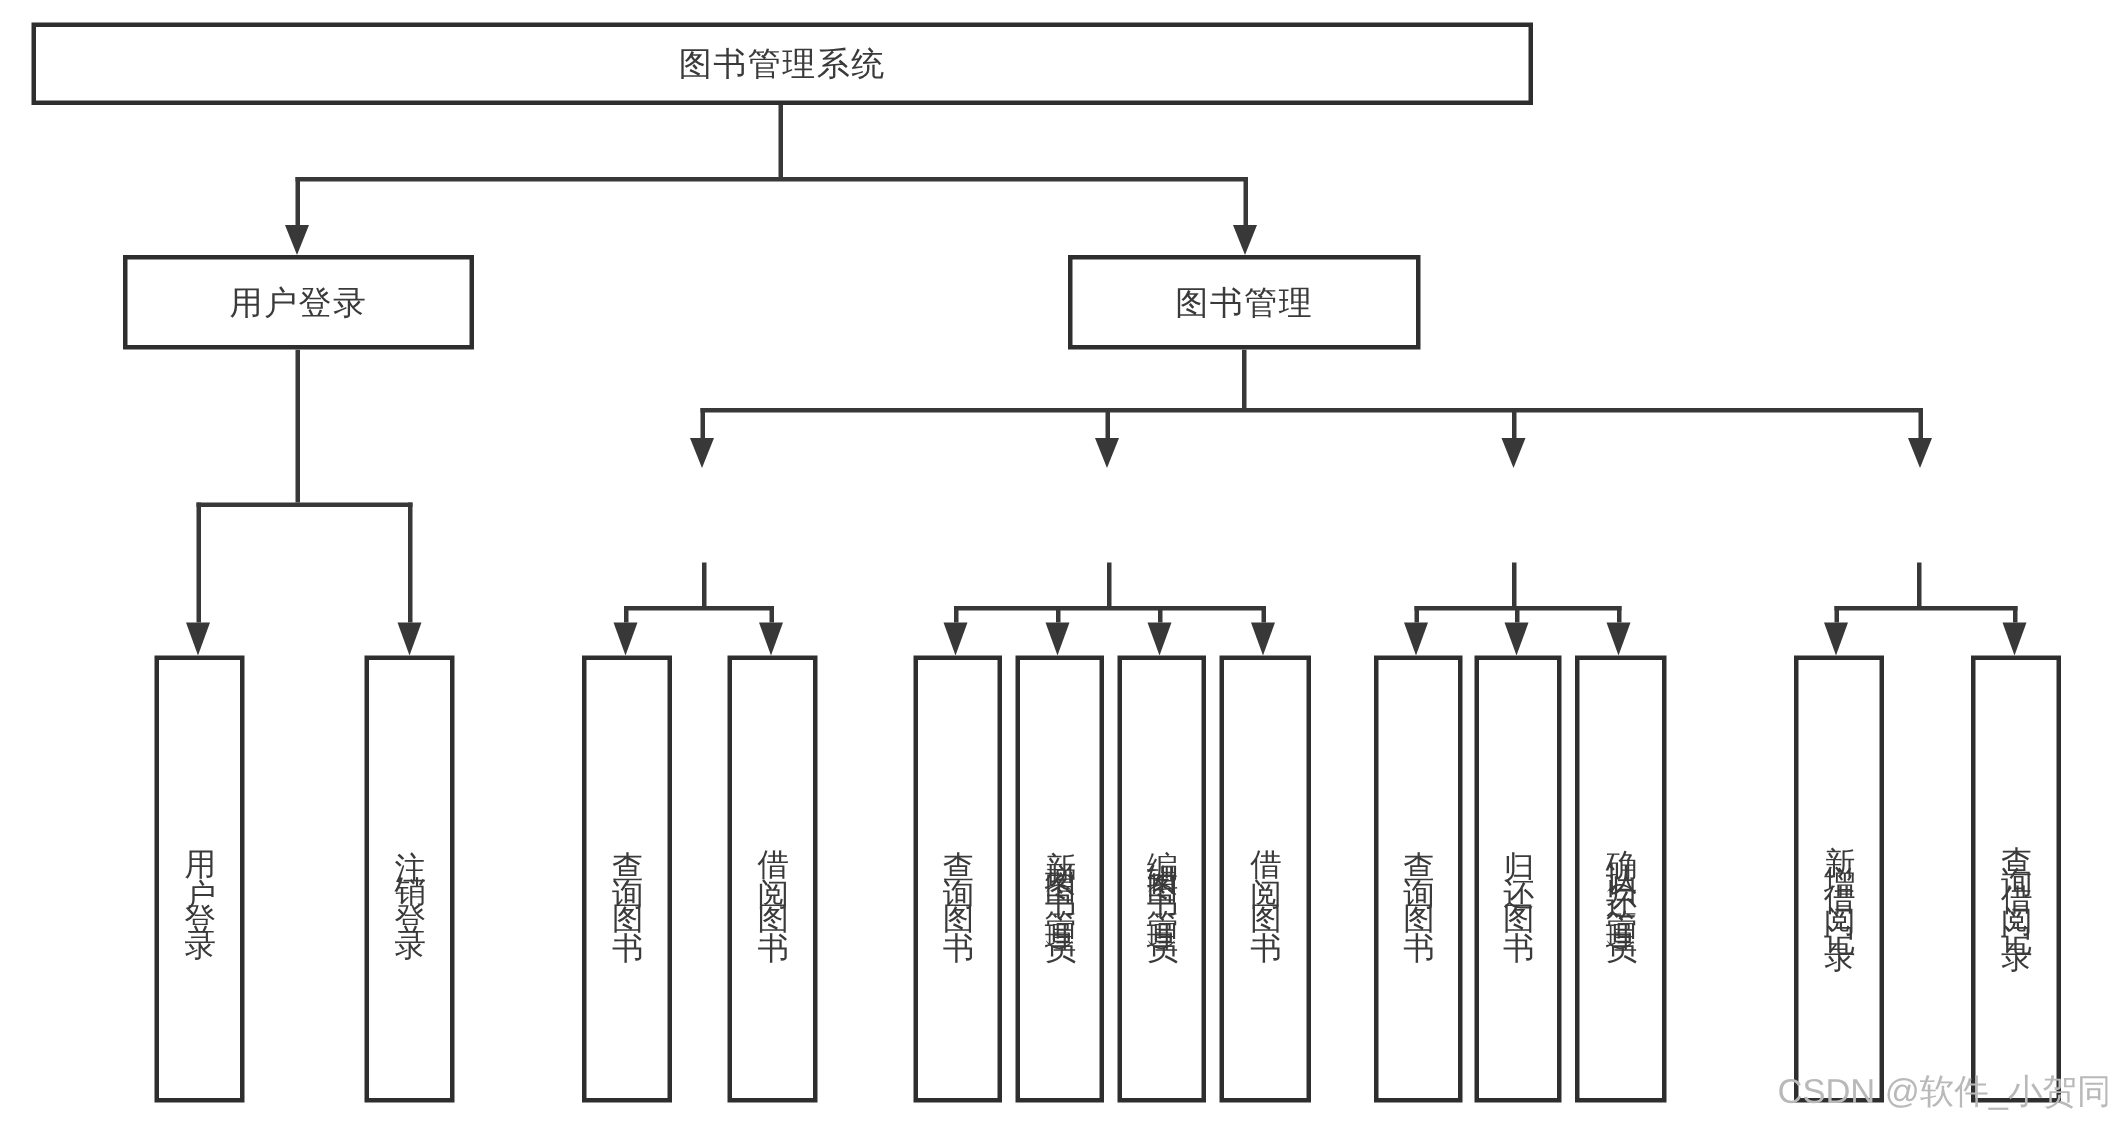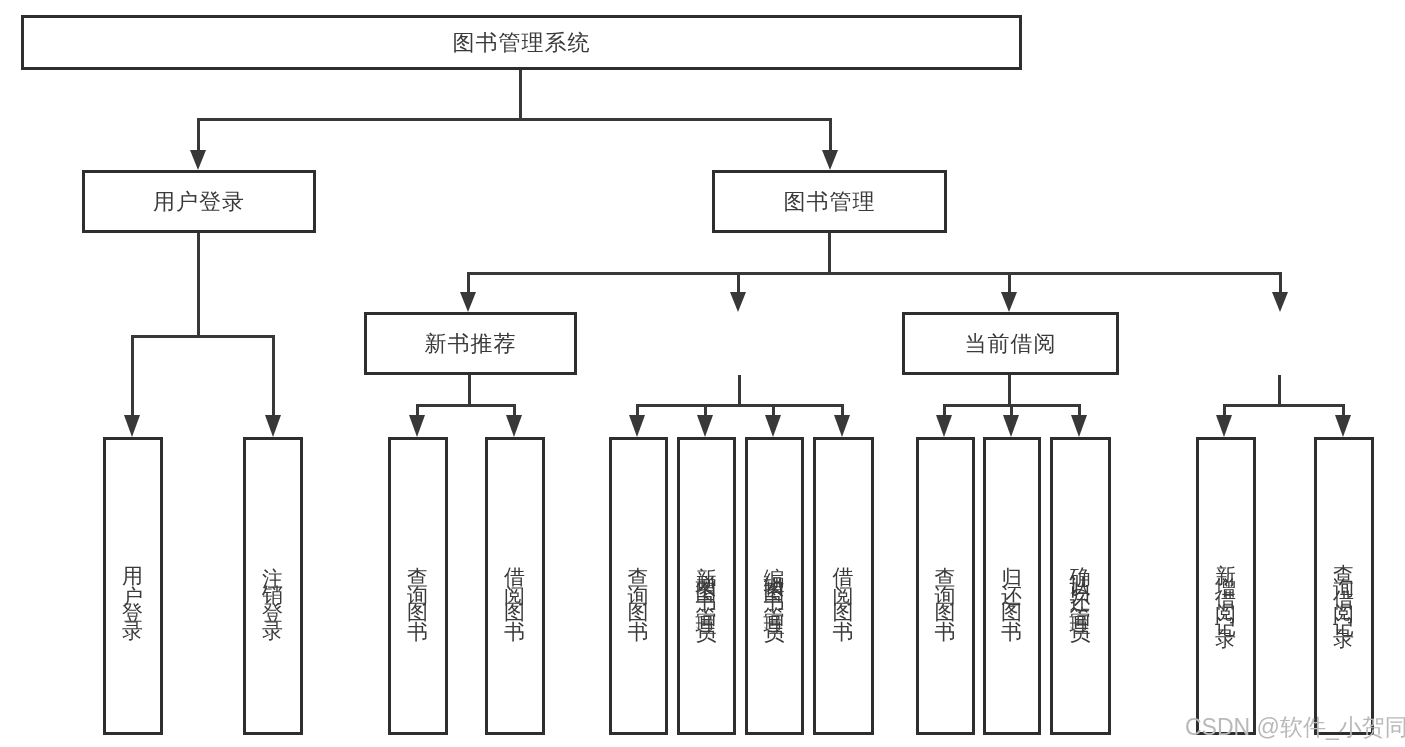--- a/index.html
+++ b/index.html
@@ -126,26 +126,20 @@
     <span class="hlabel">图书管理系统</span>
   </div>
 
   <div class="box" style="left:82px;top:170px;width:234px;height:63px;">
     <span class="hlabel">用户登录</span>
   </div>
   <div class="box" style="left:712px;top:170px;width:235px;height:63px;">
     <span class="hlabel">图书管理</span>
   </div>
 
-  <div class="box" style="left:364px;top:312px;width:213px;height:63px;">
-    <span class="hlabel">新书推荐</span>
-  </div>
-  <div class="box" style="left:902px;top:312px;width:217px;height:63px;">
-    <span class="hlabel">当前借阅</span>
-  </div>
 
   <div class="box" style="left:103px;top:437px;width:60px;height:298px;">
     <span class="vlabel ls-wide">用户登录</span>
   </div>
   <div class="box" style="left:243px;top:437px;width:60px;height:298px;">
     <span class="vlabel ls-wide">注销登录</span>
   </div>
 
   <div class="box" style="left:388px;top:437px;width:60px;height:298px;">
     <span class="vlabel ls-wide">查询图书</span>

